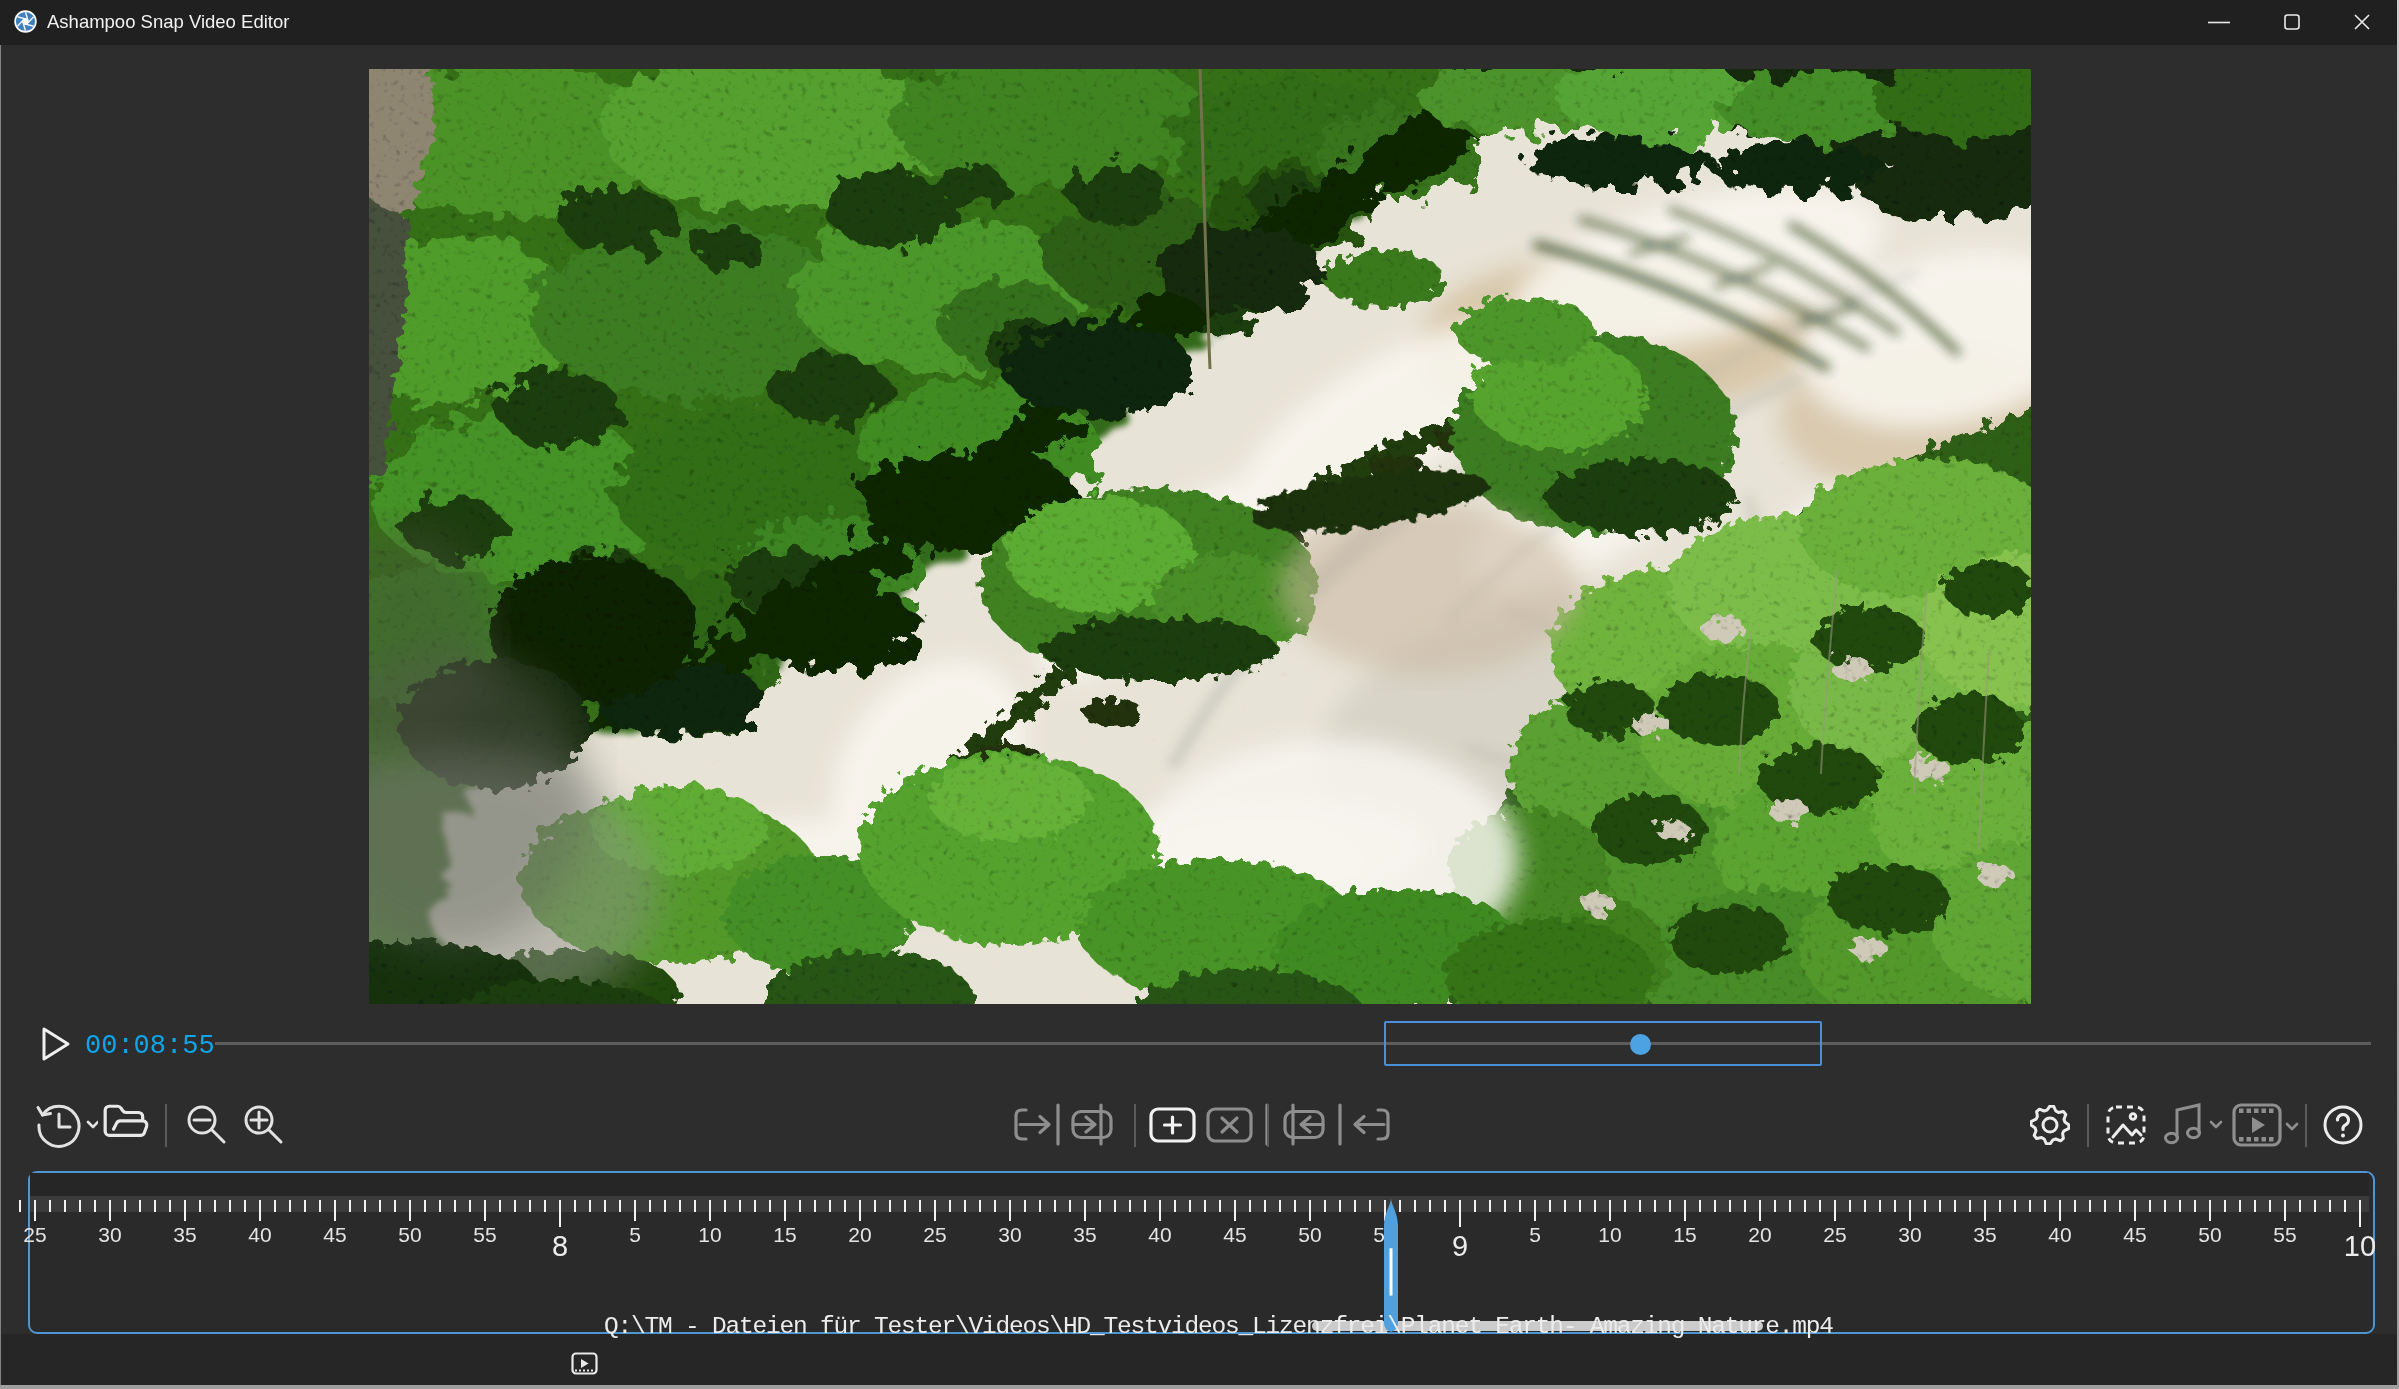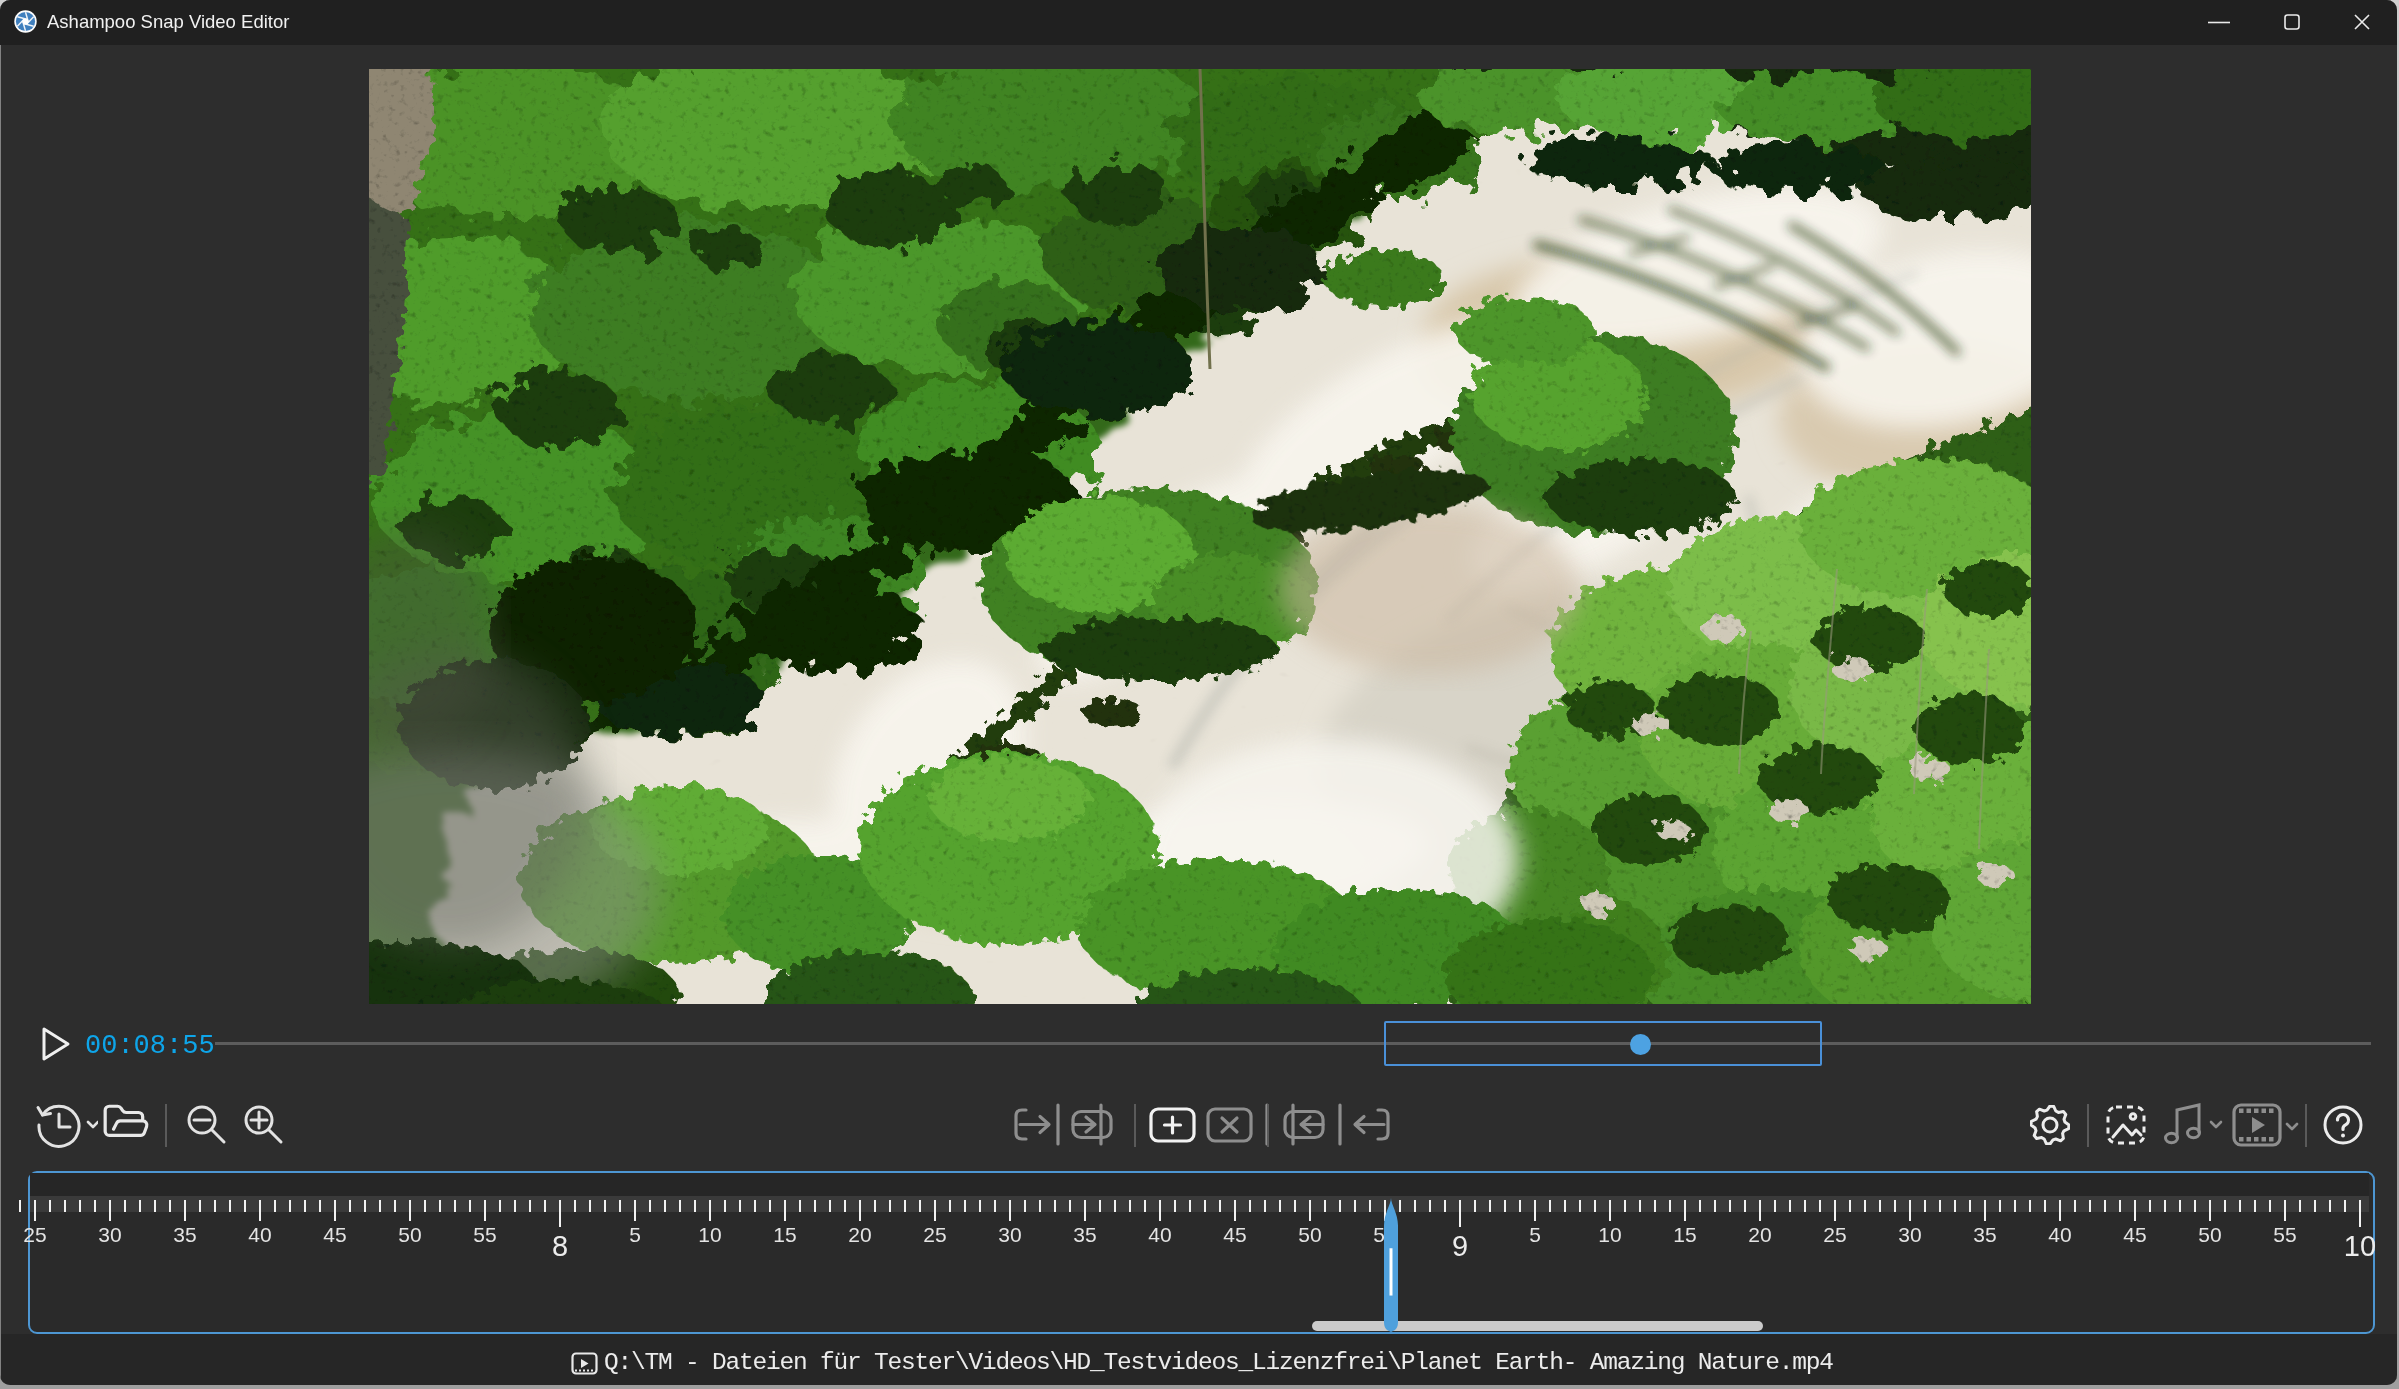--- a/index.html
+++ b/index.html
@@ -1,31 +1,31 @@
 <!DOCTYPE html>
 <html><head><meta charset="utf-8">
 <style>
 html,body{margin:0;padding:0;width:2399px;height:1389px;background:linear-gradient(180deg,#d0d0d0 0%,#b3b3b3 45%,#9f9f9f 100%);overflow:hidden;font-family:"Liberation Sans",sans-serif}
-#win{position:absolute;left:0;top:0;width:2397px;height:1385px;background:#2d2d2d;border-radius:10px;overflow:hidden;
+#win{position:absolute;left:0;top:0;width:2397px;height:1385px;background:#2d2d2d;border-radius:0;overflow:hidden;
 box-shadow:inset 0 0 0 1px #828282, inset 0 2.5px 0 #9a9a9a}
 #title{position:absolute;left:0;top:0;width:100%;height:45px;background:#202020}
 #ttext{position:absolute;left:47px;top:0;height:45px;line-height:44px;font-size:18.5px;color:#f1f1f1}
 .abs{position:absolute}
 #main{position:absolute;left:1px;top:45px;width:2397px;height:1295px;background:#2d2d2d}
 svg{display:block}
 #vid{position:absolute;left:369px;top:69px;width:1662px;height:935px;overflow:hidden}
 #time{position:absolute;left:85px;top:1031px;font-family:"Liberation Mono",monospace;font-size:27px;color:#0ea5e9}
 #track{position:absolute;left:215px;top:1042px;width:2156px;height:3px;background:#5c5c5c}
 #zrect{position:absolute;left:1384px;top:1021px;width:434px;height:41px;border:2px solid #4a90d8;border-radius:2px}
 #zdot{position:absolute;left:1630px;top:1034px;width:21px;height:21px;border-radius:50%;background:#4da2e2}
 #tbox{position:absolute;left:28px;top:1171px;width:2343px;height:159px;border:2px solid #4d96d2;border-radius:9px;background:#2a2a2a;overflow:hidden}
 #rband{position:absolute;left:30px;top:1196px;width:2339px;height:16px;background:#3a3a3a}
 #sbar{position:absolute;left:1312px;top:1321px;width:451px;height:10px;border-radius:5px;background:#cbcbcb}
 #status{position:absolute;left:1px;top:1334px;width:2397px;height:51px;background:#262626}
-#spath{position:absolute;left:604px;top:1334px;height:44px;line-height:57px;font-family:"Liberation Mono",monospace;font-size:24.5px;color:#ececec;letter-spacing:-1.2px}
+#spath{position:absolute;left:604px;top:1298px;height:44px;line-height:57px;font-family:"Liberation Mono",monospace;font-size:24.5px;color:#ececec;letter-spacing:-1.2px}
 </style></head><body>
 <div id="win">
 <div id="main"></div>
 
 <div id="vid">
       <svg id="video" viewBox="0 0 1662 935" width="1662" height="935" preserveAspectRatio="none">
 <defs>
 <filter id="grp" x="-15%" y="-15%" width="130%" height="130%">
   <feTurbulence type="fractalNoise" baseFrequency="0.045" numOctaves="3" seed="7" result="dn"></feTurbulence>
   <feDisplacementMap in="SourceGraphic" in2="dn" scale="42" result="disp"></feDisplacementMap>

